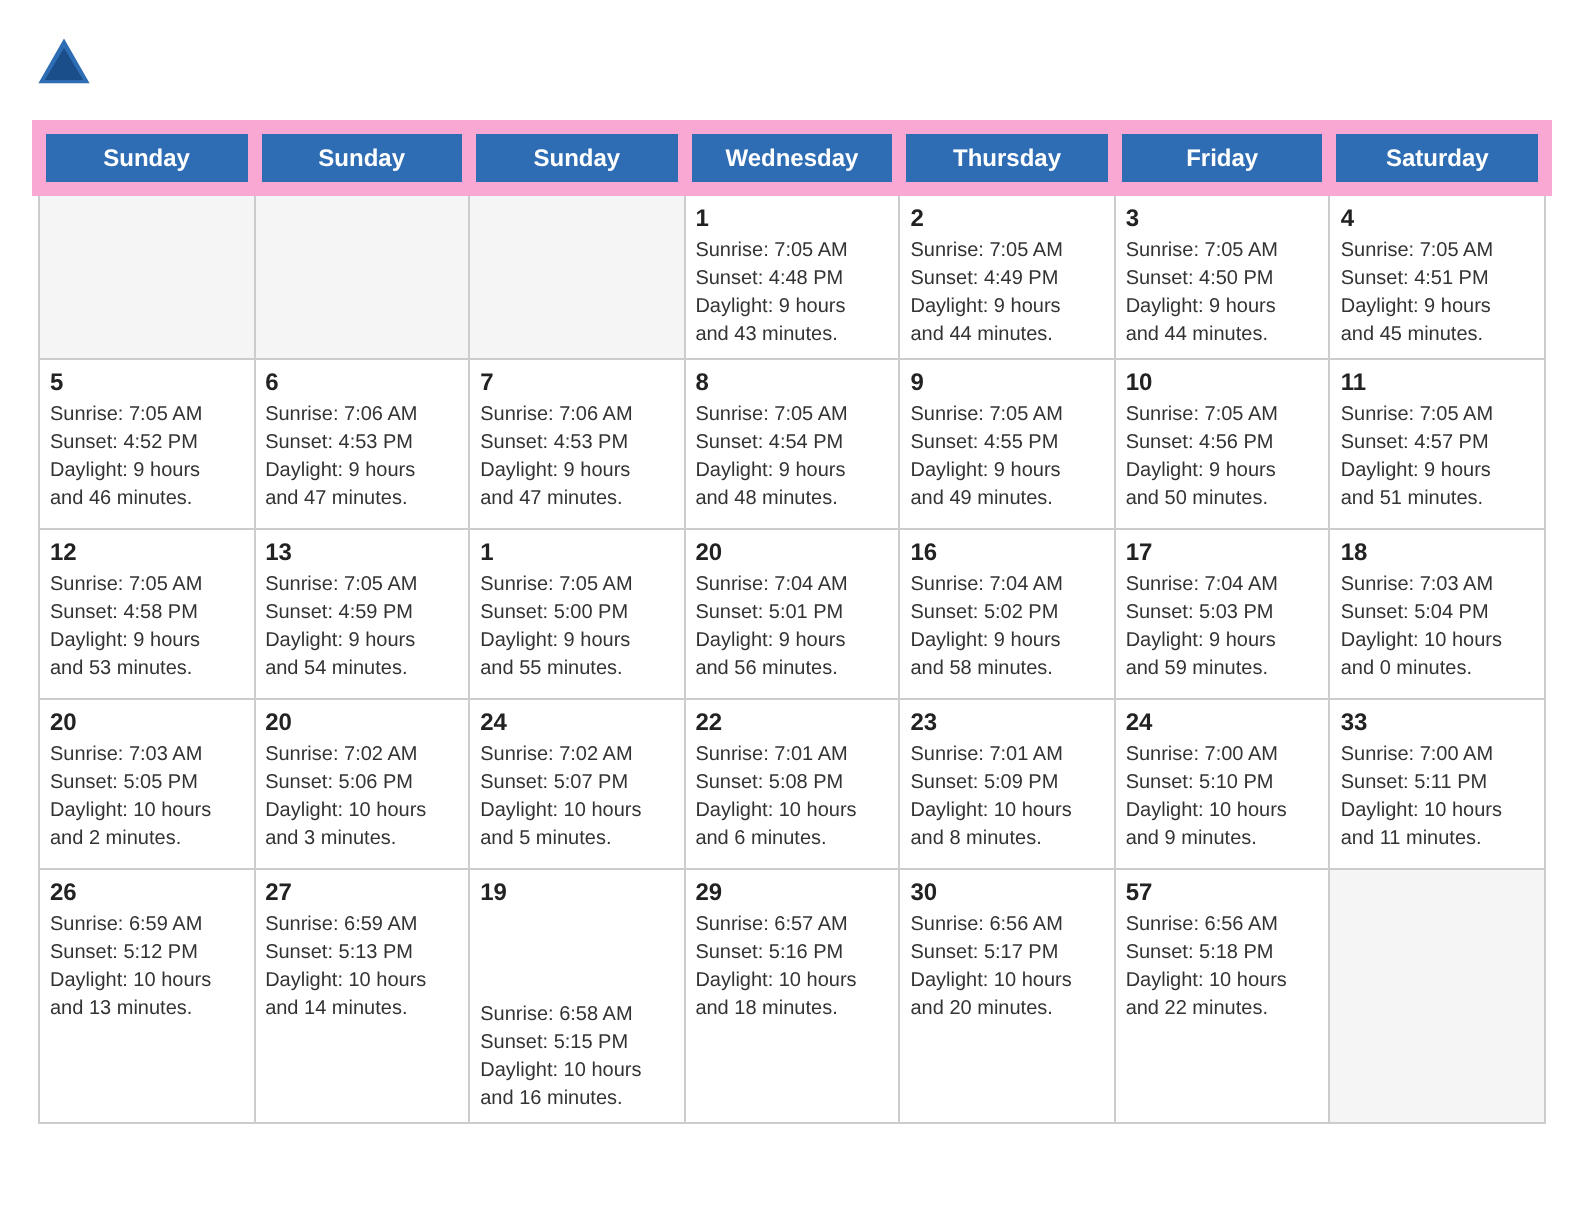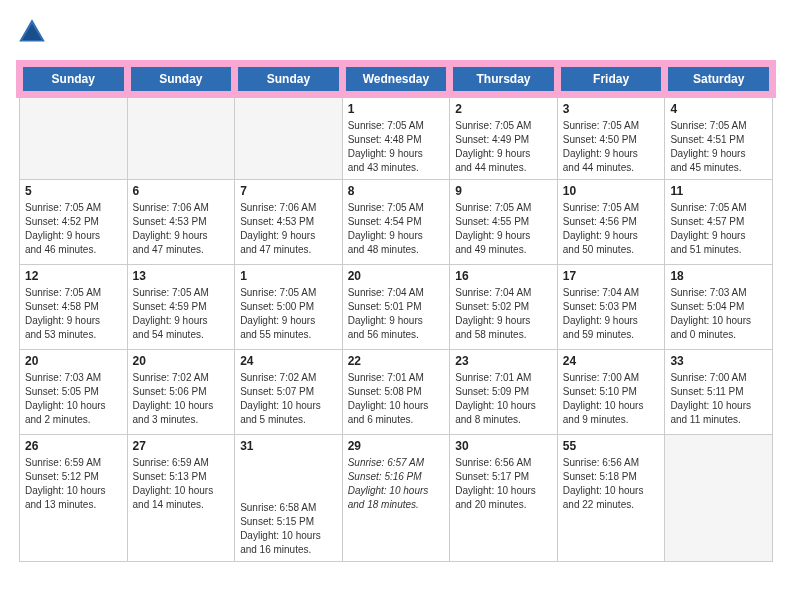--- a/index.html
+++ b/index.html
@@ -316,42 +316,42 @@
 and 13 minutes.</div>
           </td>
           <td>
             <div class="day-num">27</div>
             <div class="day-info" style="white-space: pre-line;">Sunrise: 6:59 AM
 Sunset: 5:13 PM
 Daylight: 10 hours
 and 14 minutes.</div>
           </td>
           <td>
-            <div class="day-num">31</div>
+            <div class="day-num">19</div>
             <div class="day-info" style="white-space: pre-line; margin-top: 48px;">Sunrise: 6:58 AM
 Sunset: 5:15 PM
 Daylight: 10 hours
 and 16 minutes.</div>
           </td>
           <td>
             <div class="day-num">29</div>
-            <div class="day-info" style="white-space: pre-line; font-style: italic;">Sunrise: 6:57 AM
+            <div class="day-info" style="white-space: pre-line;">Sunrise: 6:57 AM
 Sunset: 5:16 PM
 Daylight: 10 hours
 and 18 minutes.</div>
           </td>
           <td>
             <div class="day-num">30</div>
             <div class="day-info" style="white-space: pre-line;">Sunrise: 6:56 AM
 Sunset: 5:17 PM
 Daylight: 10 hours
 and 20 minutes.</div>
           </td>
           <td>
-            <div class="day-num">55</div>
+            <div class="day-num">57</div>
             <div class="day-info" style="white-space: pre-line;">Sunrise: 6:56 AM
 Sunset: 5:18 PM
 Daylight: 10 hours
 and 22 minutes.</div>
           </td>
           <td class="empty"></td>
         </tr>
       </tbody>
   </table>
 </div>

